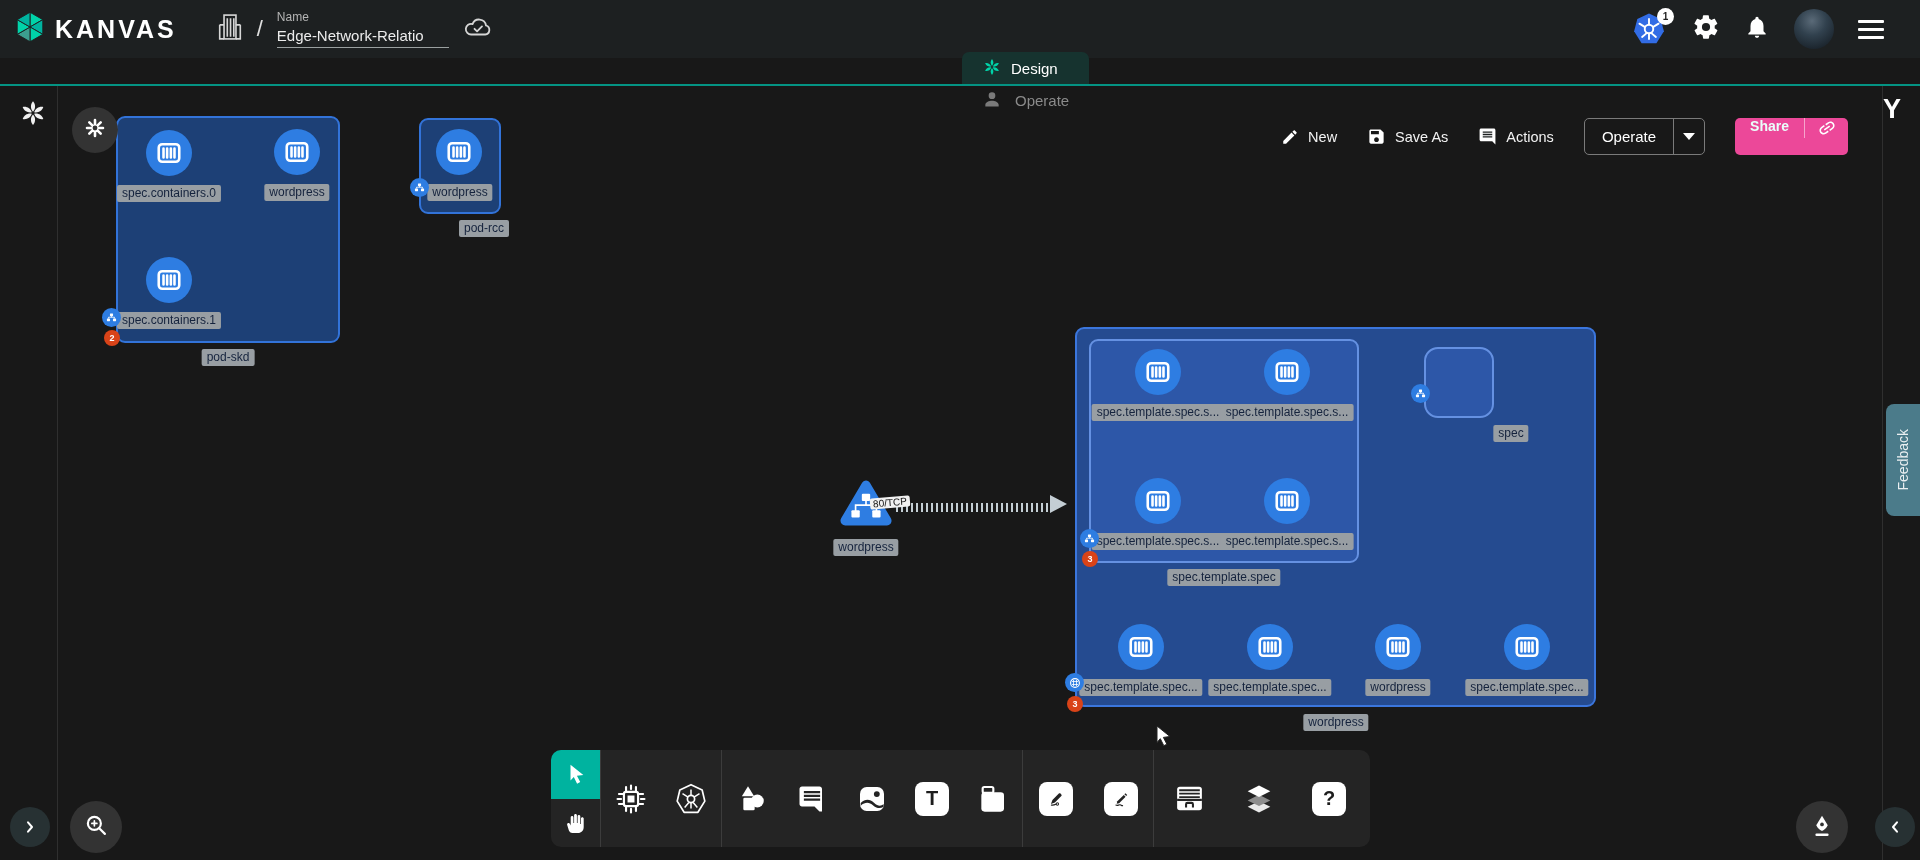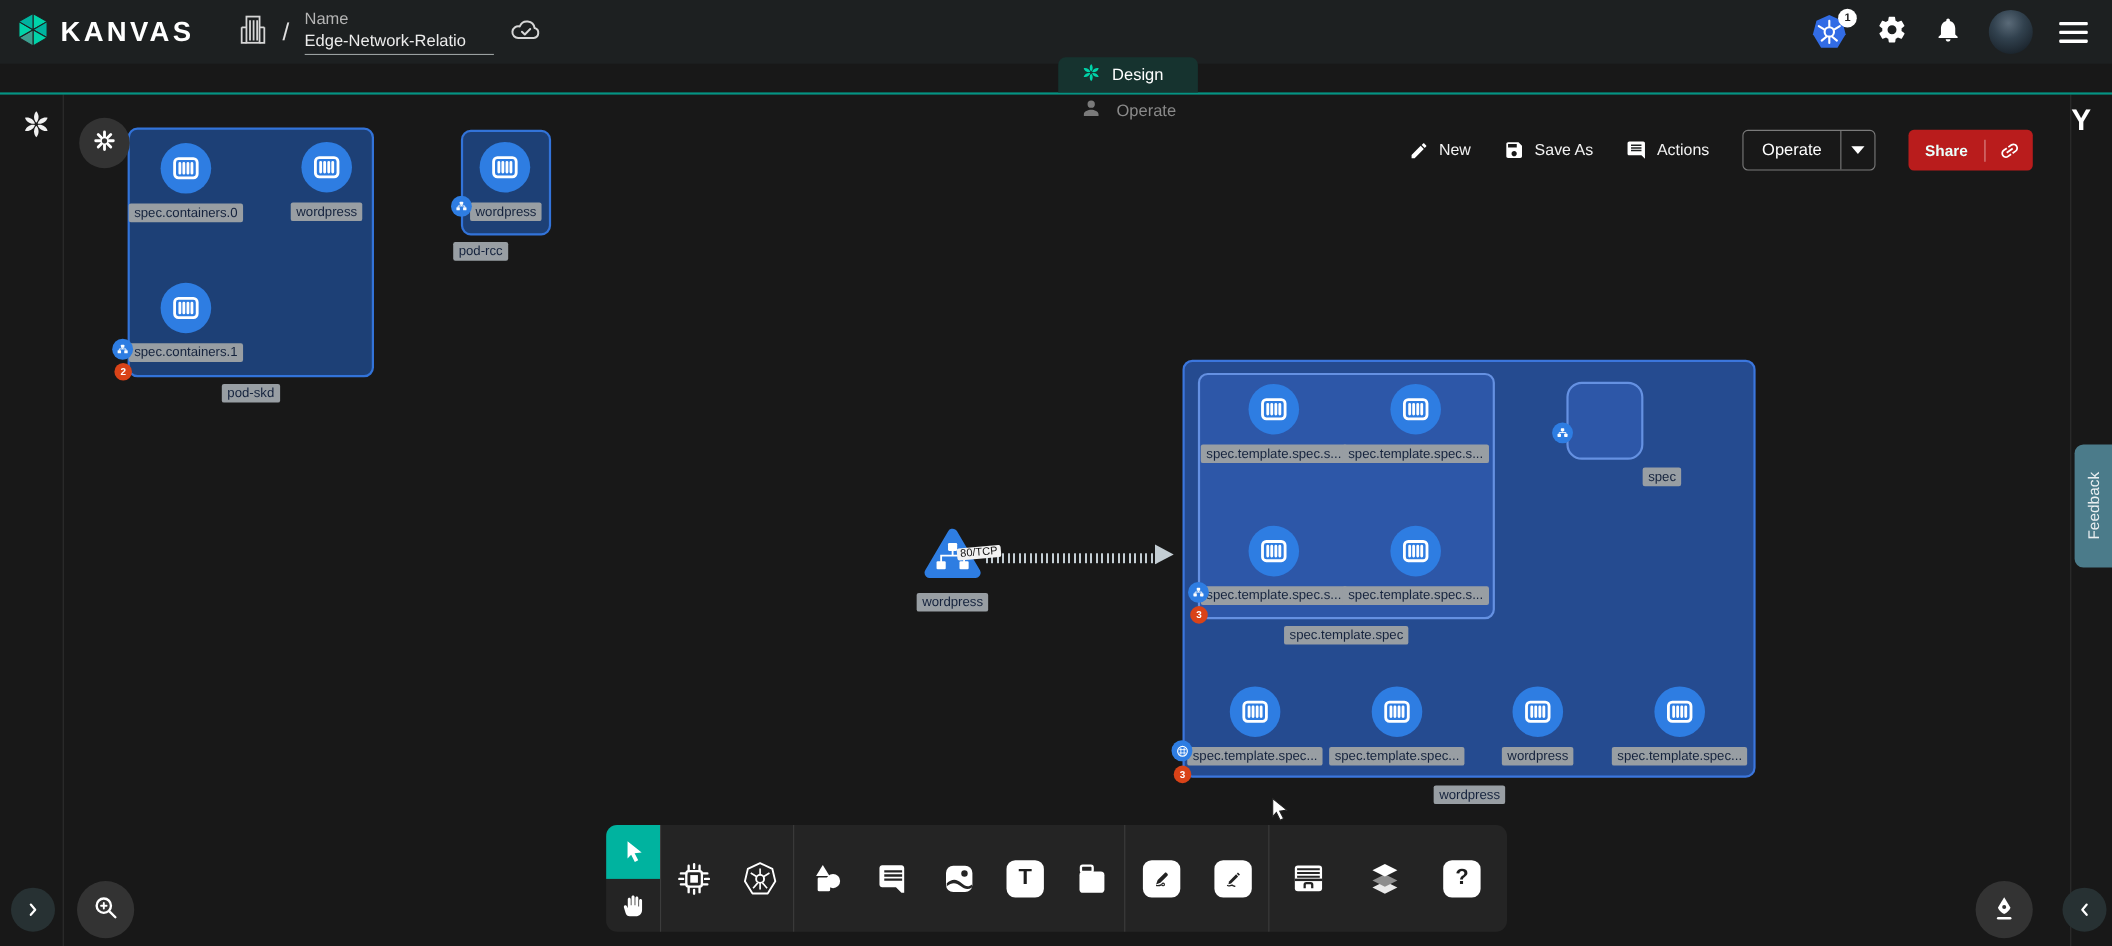--- a/index.html
+++ b/index.html
@@ -1,27 +1,27 @@
 <!DOCTYPE html>
 <html><head>
 <meta charset="utf-8">
 <style>
   * { margin:0; padding:0; box-sizing:border-box; }
   html,body { width:1920px; height:860px; overflow:hidden; background:#181818;
     font-family:"Liberation Sans", sans-serif; position:relative; }
 
   
   .hdr { position:absolute; top:0; left:0; width:1920px; height:58px; background:#1d2021;
-    display:flex; align-items:center; padding:0 22px 0 14px; z-index:20; }
+    display:flex; align-items:center; padding:0 36px 0 14px; z-index:20; }
   .brand { display:flex; align-items:center; gap:9px; }
   .brand-name { color:#fff; font-size:25px; font-weight:700; letter-spacing:3px; }
   .file-sec { display:flex; align-items:center; margin-left:40px; gap:14px; }
   .slash { color:#e0e0e0; font-size:22px; font-weight:300; }
   .name-field { display:flex; flex-direction:column; }
-  .name-label { color:#b5b5b5; font-size:15px; margin-bottom:1px; }
+  .name-label { color:#b5b5b5; font-size:12px; margin-bottom:1px; }
   .name-input { background:transparent; border:none; outline:none; border-bottom:1px solid #9aa0a0;
     color:#ececec; font-size:15px; width:172px; padding:2px 0 3px 0; font-family:"Liberation Sans", sans-serif; }
   .hdr-spacer { flex:1; }
   .hdr-right { display:flex; align-items:center; gap:24px; }
   .k8s-wrap { position:relative; width:36px; height:34px; }
   .k8s-badge { position:absolute; top:-4px; right:-6px; width:17px; height:17px; border-radius:50%;
     background:#fff; color:#222; font-size:10px; font-weight:700; display:flex; align-items:center; justify-content:center; }
   .avatar { width:40px; height:40px; border-radius:50%;
     background:radial-gradient(circle at 45% 30%, #5a6a78 0%, #31414e 40%, #10161c 100%); }
   .burger { display:flex; flex-direction:column; gap:5px; }
@@ -43,21 +43,21 @@
     border-radius:8px 0 0 8px; display:flex; align-items:center; justify-content:center; z-index:9; }
   .feedback span { writing-mode:vertical-rl; transform:rotate(180deg); color:#eaeff1; font-size:14px; }
 
   
   .act-row { position:absolute; top:118px; right:72px; display:flex; align-items:center; gap:30px; z-index:10; }
   .act-btn { display:flex; align-items:center; gap:9px; color:#f2f2f2; font-size:14.5px; }
   .actions-split { display:flex; border:1px solid #7a7a7a; border-radius:5px; height:37px; align-items:stretch; }
   .actions-main { padding:0 17px; display:flex; align-items:center; color:#fff; font-size:15px; }
   .actions-caret { width:31px; border-left:1px solid #7a7a7a; display:flex; align-items:center; justify-content:center; }
   .caret { width:0; height:0; border-left:6px solid transparent; border-right:6px solid transparent; border-top:7px solid #fff; }
-  .share-split { display:flex; background:#b91c1c; border-radius:5px; height:37px; align-items:center; overflow:hidden; }
+  .share-split { display:flex; background:#ec4899; border-radius:5px; height:37px; align-items:flex-start; overflow:hidden; }
   .share-main { padding:0 15px; display:flex; align-items:center; color:#eafffb; font-size:14px; font-weight:600; }
   .share-link { width:44px; border-left:1px solid rgba(255,255,255,.5); display:flex; align-items:center; justify-content:center; }
 
   
   .grp { position:absolute; border-radius:9px; z-index:1; }
   .grp-pod { background:#1d4076; border:2px solid #3273d9; }
   .grp-dep { background:#254b90; border:2px solid #3b76dd; z-index:1; }
   .grp-tpl { background:#2d57a8; border:2px solid #6591e2; z-index:2; }
   .node { position:absolute; width:46px; height:46px; border-radius:50%; background:#2e7de2;
     display:flex; align-items:center; justify-content:center; z-index:3; }
@@ -337,21 +337,21 @@
 </div>
 <span class="lbl" style="left:460px;top:184px;">wordpress</span>
 <div class="badge-b" style="left:410px;top:178px;">
   <svg width="11" height="11" viewBox="0 0 12 12">
       <rect x="4.3" y="1.5" width="3.4" height="3" rx=".6" fill="#fff"></rect>
       <rect x="1" y="7" width="3.4" height="3" rx=".6" fill="#fff"></rect>
       <rect x="7.6" y="7" width="3.4" height="3" rx=".6" fill="#fff"></rect>
       <path d="M6 4.5v1.2M2.7 7V5.7h6.6V7" stroke="#fff" stroke-width=".9" fill="none"></path>
     </svg>
 </div>
-<span class="lbl" style="left:437px;top:220px;">pod-rcc</span>
+<span class="lbl" style="left:484px;top:220px;">pod-rcc</span>
 
 <div class="tri">
   <svg width="56" height="50" viewBox="0 0 50 48">
     <polygon points="25,7 45,41 5,41" fill="#2e7de2" stroke="#2e7de2" stroke-width="9" stroke-linejoin="round"></polygon>
     <g stroke="#fff" stroke-width="1.6" fill="none">
         <path d="M25 22v4M15 32v-6h20v6"></path>
       </g>
     <rect x="21" y="15" width="8" height="7" rx="1" fill="#fff"></rect>
     <rect x="11" y="31" width="8" height="7" rx="1" fill="#fff"></rect>
     <rect x="31" y="31" width="8" height="7" rx="1" fill="#fff"></rect>

